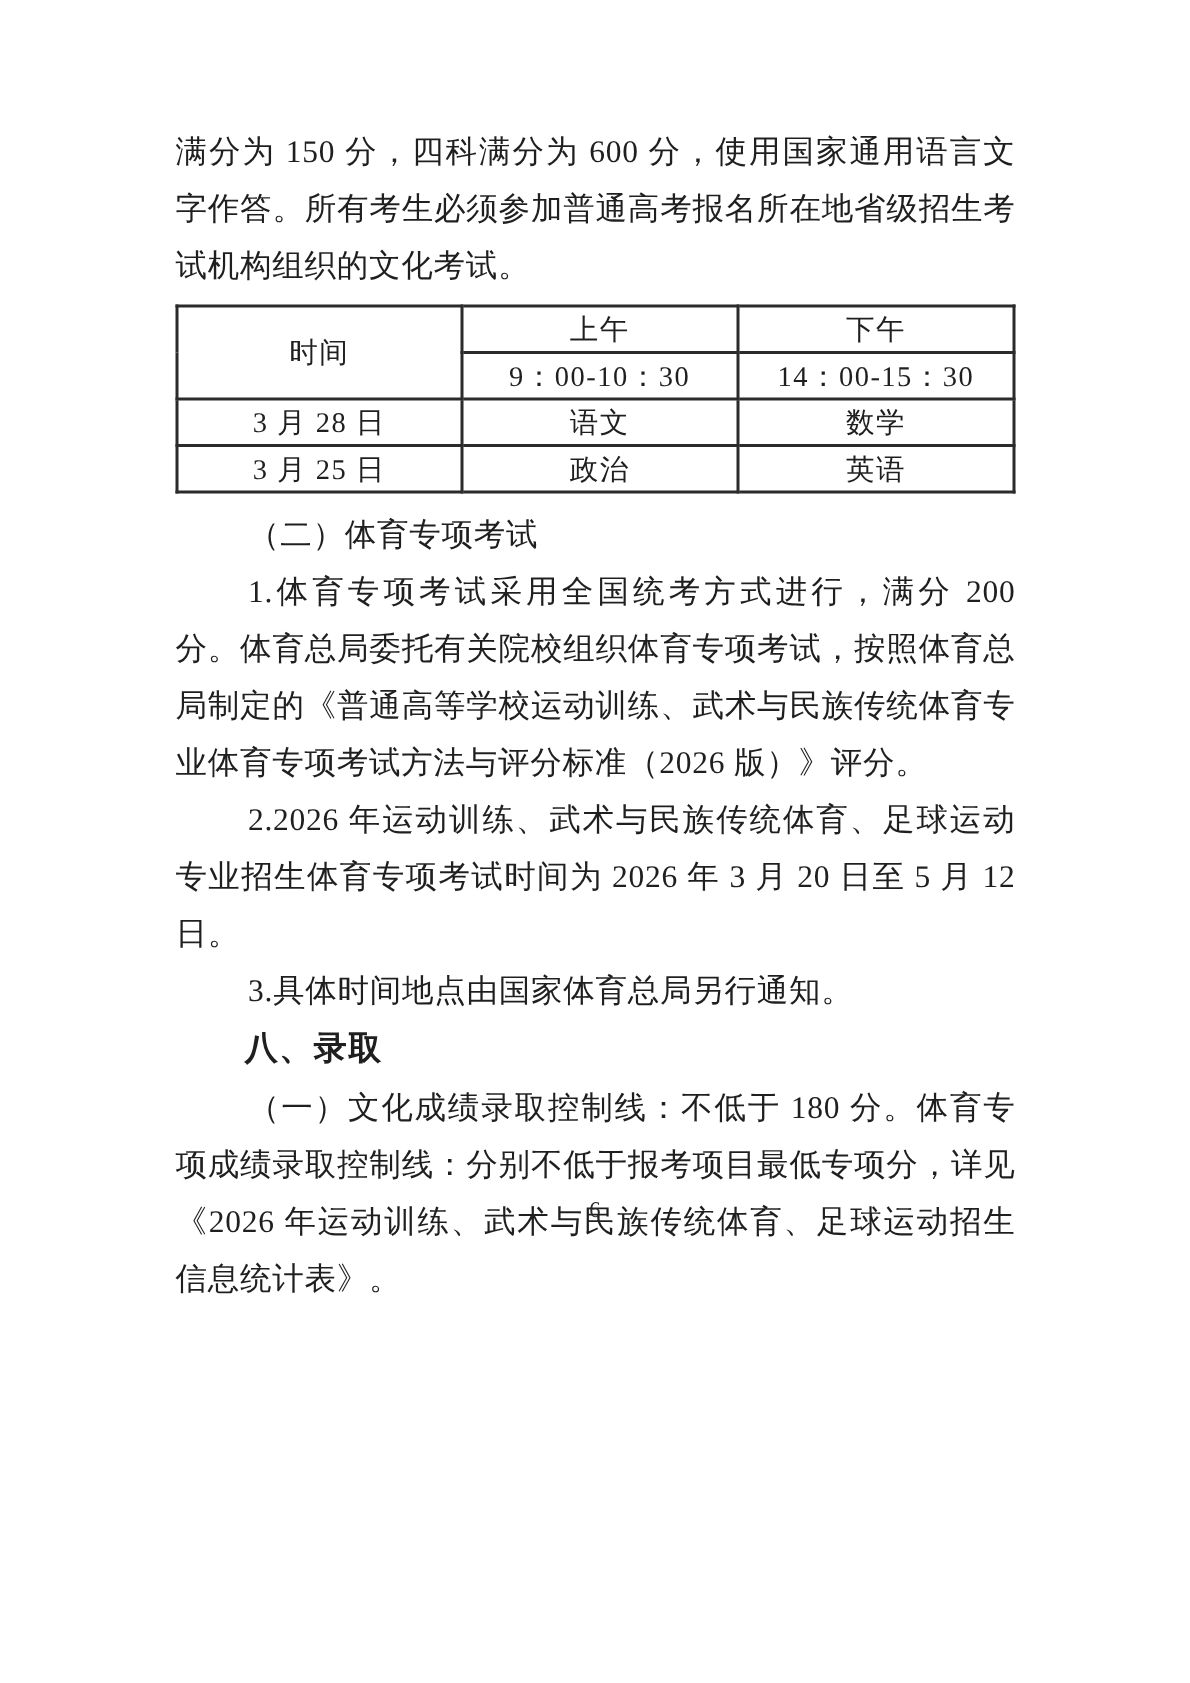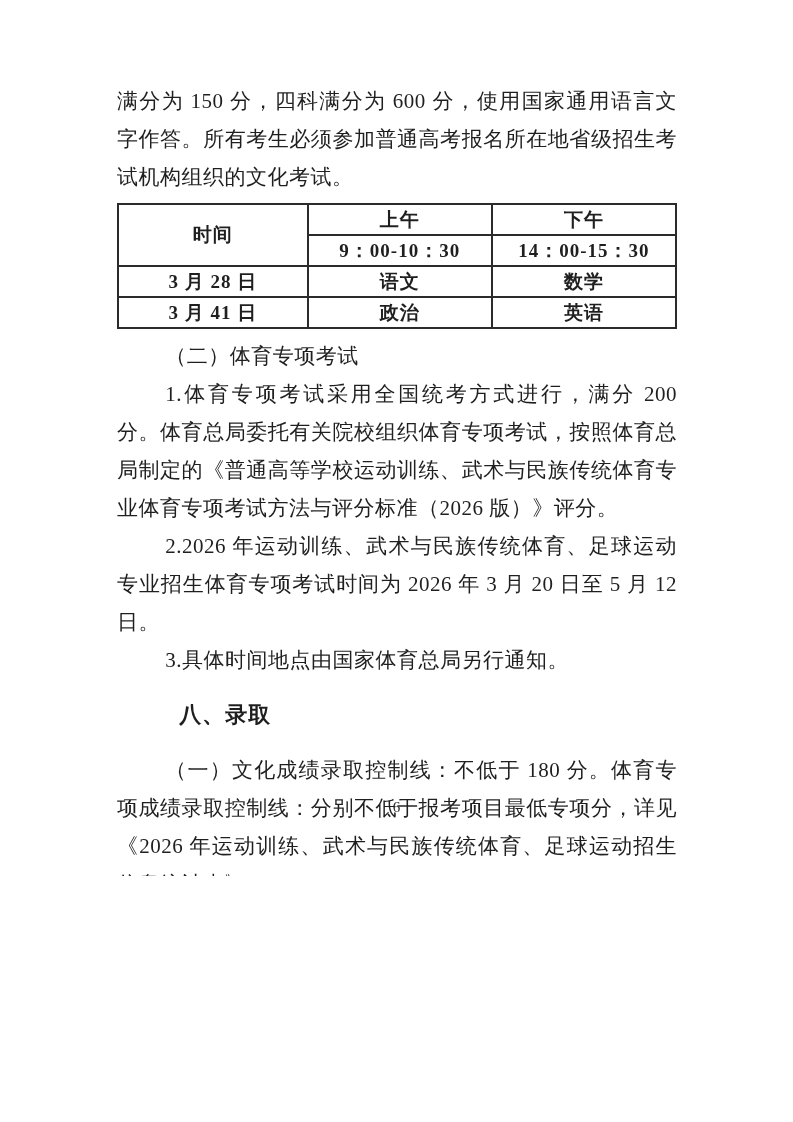--- a/index.html
+++ b/index.html
@@ -27,34 +27,33 @@
     margin: 0;
     font-size: 21px;
     line-height: 38px;
     text-align: justify;
     letter-spacing: 0.5px;
   }
   p.indent {
     text-indent: 2.3em;
   }
   p.heading {
-    margin: 16px;
+    margin: 0;
     font-family: Liberation Sans, sans-serif;
     font-weight: 700;
     font-size: 22px;
     line-height: 40px;
     text-indent: 2.1em;
     letter-spacing: 1px;
   }
   table.schedule {
     width: 100%;
     border-collapse: collapse;
     table-layout: fixed;
     margin: 7px 0 8px 0;
-    font-weight: bold;
   }
   table.schedule td {
     border: 2px solid #2b2b2b;
     text-align: center;
     vertical-align: middle;
     font-size: 19px;
     height: 29px;
     padding: 0 2px;
     letter-spacing: 1px;
   }
@@ -92,21 +91,21 @@
         <tr>
           <td>9：00-10：30</td>
           <td>14：00-15：30</td>
         </tr>
         <tr>
           <td>3 月 28 日</td>
           <td>语文</td>
           <td>数学</td>
         </tr>
         <tr>
-          <td>3 月 41 日</td>
+          <td>3 月 25 日</td>
           <td>政治</td>
           <td>英语</td>
         </tr>
       </tbody>
     </table>
 
 
     <p class="body indent">（二）体育专项考试</p>
 
     <p class="body indent">1.体育专项考试采用全国统考方式进行，满分 200 分。体育总局委托有关院校组织体育专项考试，按照体育总局制定的《普通高等学校运动训练、武术与民族传统体育专业体育专项考试方法与评分标准（2026 版）》评分。</p>

